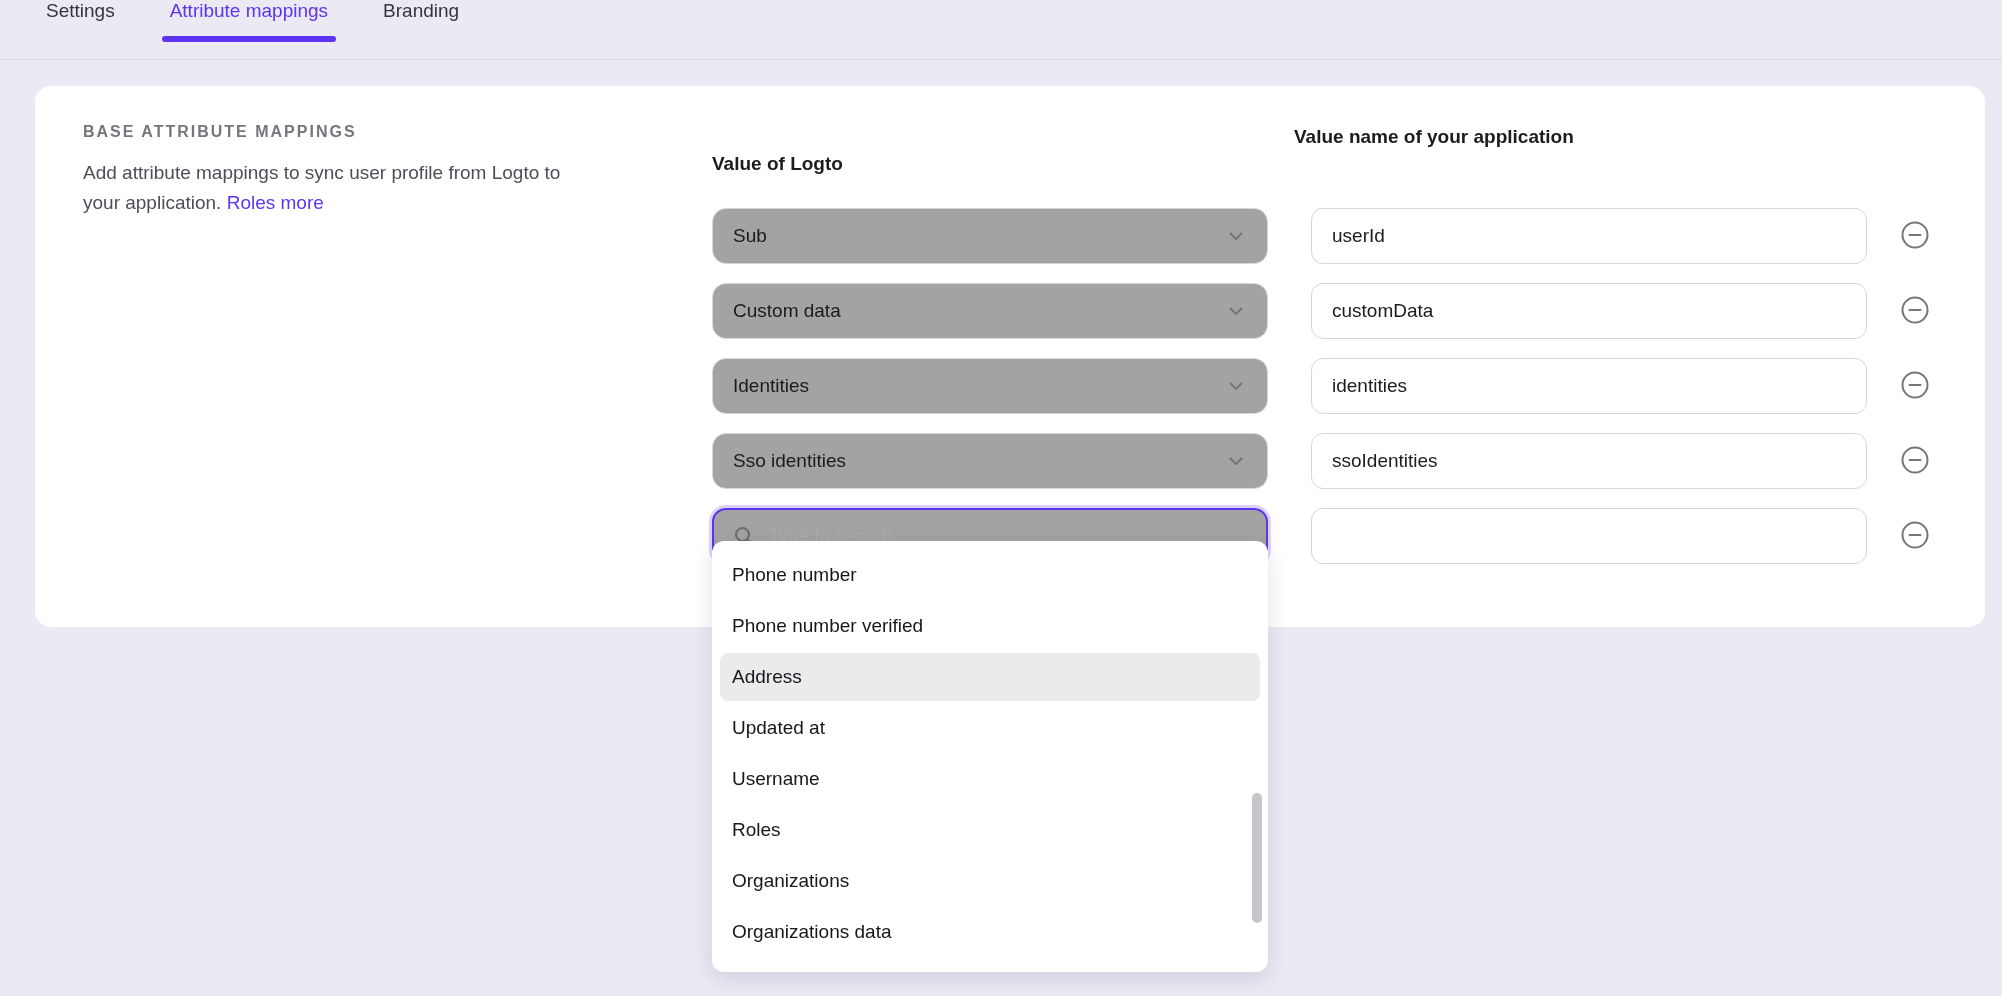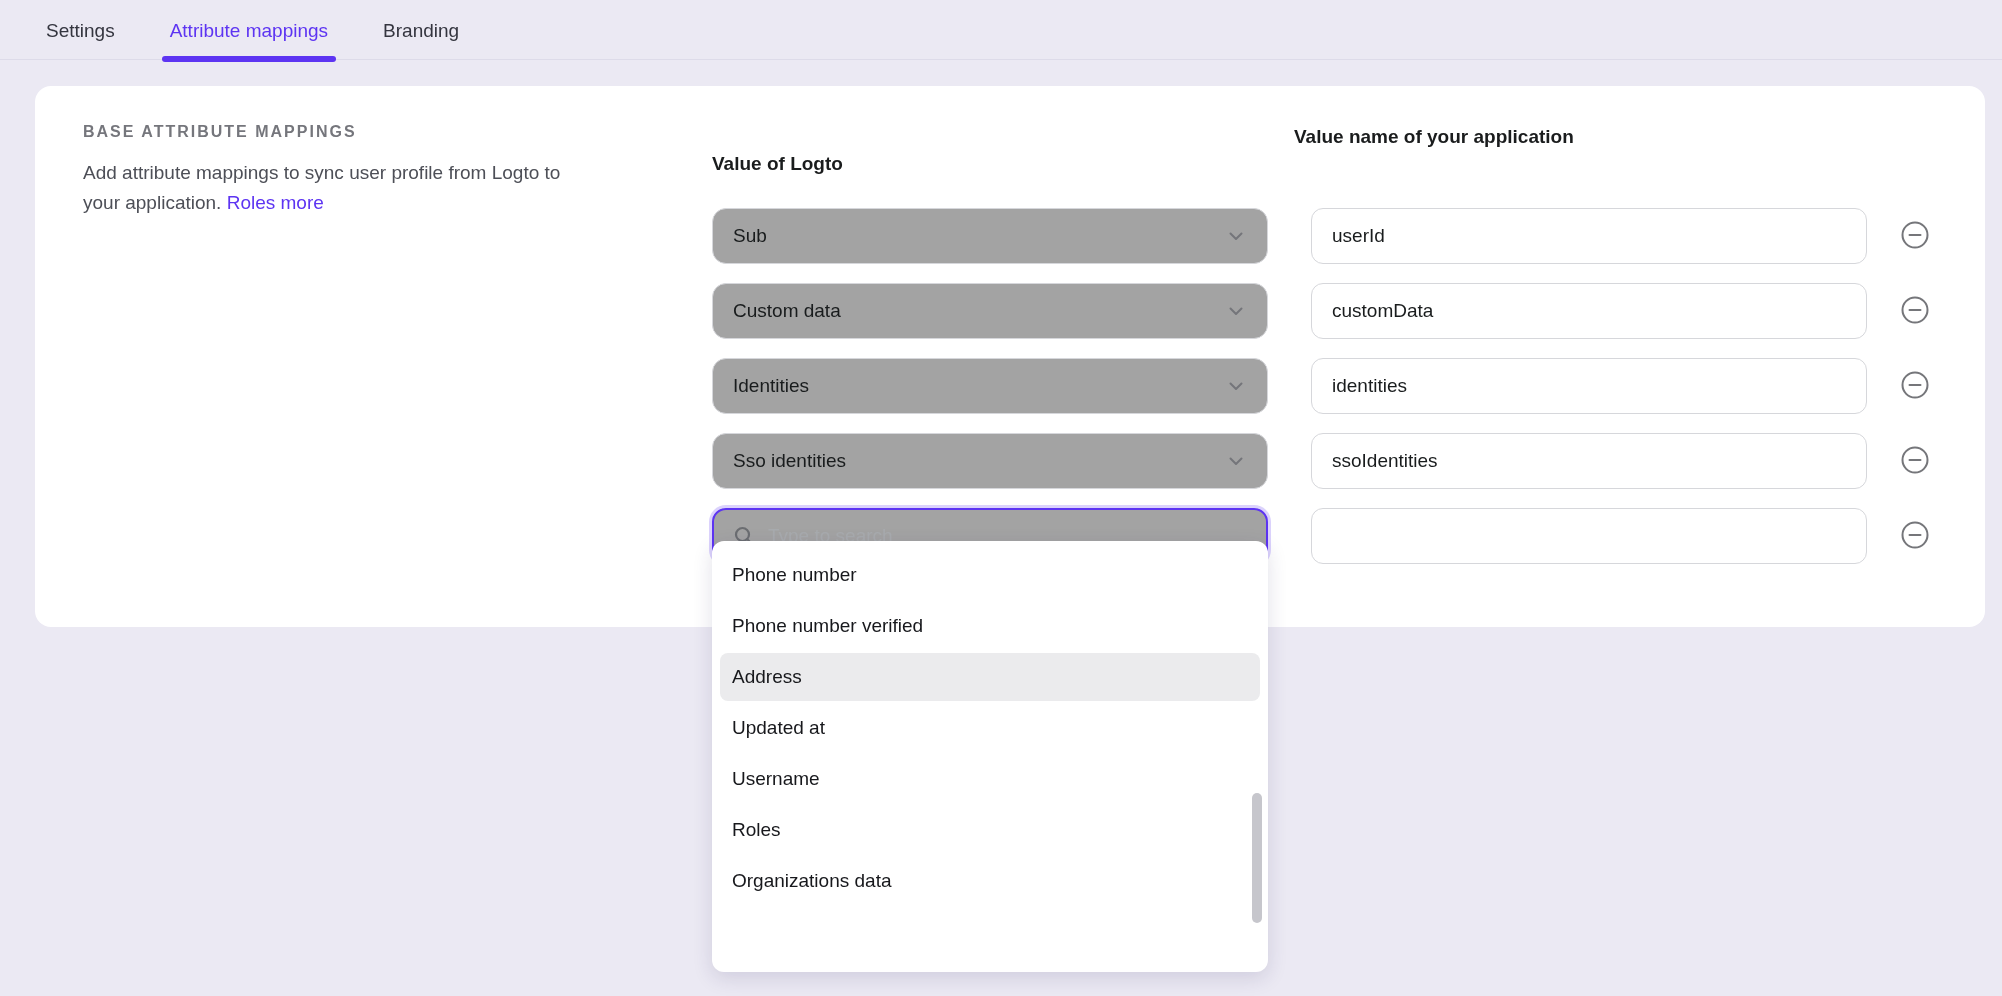--- a/index.html
+++ b/index.html
@@ -11,21 +11,21 @@
     overflow: hidden;
     color: #191c1d;
   }
 
   
   .tabbar {
     position: absolute;
     left: 0; top: 0;
     width: 2002px; height: 60px;
     display: flex;
-    align-items: flex-end;
+    align-items: flex-start;
     padding-left: 42px;
     gap: 47px;
     border-bottom: 1px solid #dddbe9;
   }
   .tab {
     position: relative;
     padding: 0 4px 17px 4px;
     font-size: 19px;
     color: #34353f;
     cursor: pointer;
@@ -327,15 +327,16 @@
   </div>
 </section>
 
 <div class="dropdown">
   <div class="dd-item">Phone number</div>
   <div class="dd-item">Phone number verified</div>
   <div class="dd-item highlighted">Address</div>
   <div class="dd-item">Updated at</div>
   <div class="dd-item">Username</div>
   <div class="dd-item">Roles</div>
+  <div class="dd-item">Organizations</div>
   <div class="dd-item">Organizations data</div>
   <div class="dd-scrollbar-thumb"></div>
 </div>
 
 </body></html>

